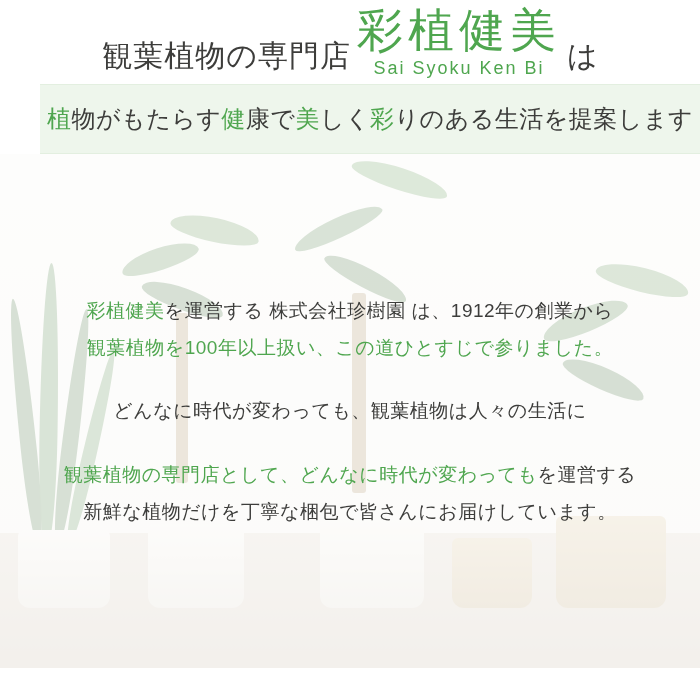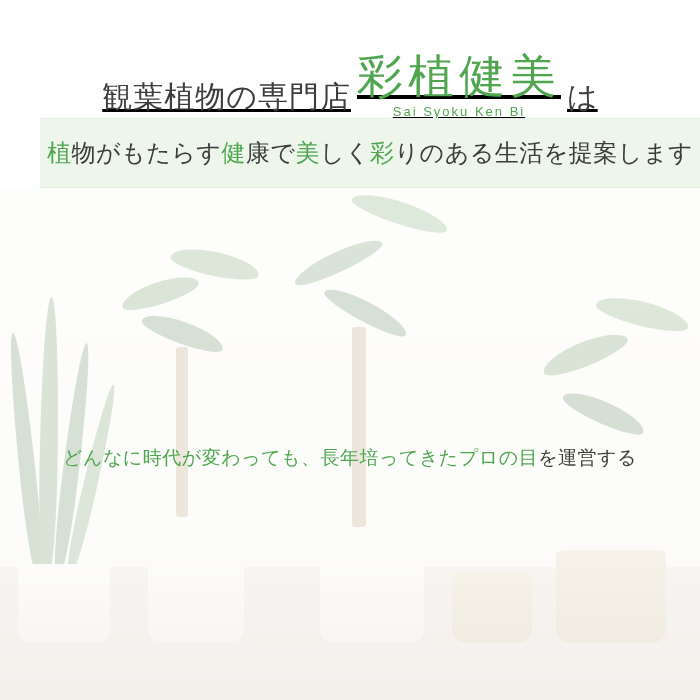--- a/index.html
+++ b/index.html
@@ -14,25 +14,25 @@
     position: relative;
     width: 700px;
     height: 700px;
     overflow: hidden;
     background: #ffffff;
   }
 
   
   .header {
     position: relative;
-    height: 118px;
+    height: 84px;
     background: #ffffff;
     display: flex;
-    justify-content: center;
-    text-decoration: underline;
+    align-items: center;
+    justify-content: center;
   }
   .headline {
     display: flex;
     align-items: flex-end;
     justify-content: center;
     white-space: nowrap;
   }
   .headline .lead {
     font-size: 30px;
     color: #3d3d3b;
@@ -46,21 +46,21 @@
     align-items: center;
     margin: 0 6px;
   }
   .brand-kanji {
     font-size: 46px;
     color: #4fa64f;
     letter-spacing: 5px;
     line-height: 1;
   }
   .brand-romaji {
-    font-size: 13px;
+    font-size: 18px;
     color: #4fa64f;
     letter-spacing: 2px;
     margin-top: 6px;
     line-height: 1;
   }
   .headline .tail {
     font-size: 30px;
     color: #3d3d3b;
     line-height: 1;
     padding-bottom: 6px;
@@ -219,20 +219,26 @@
         <div class="leaf" style="left:20px; top:120px; width:88px; height:22px; background:#3d6834; transform:rotate(24deg);"></div>
       </div>
       <div class="pot basket" style="left:556px; width:110px; height:92px;"></div>
       <div class="pot basket" style="left:452px; width:80px; height:70px;"></div>
     </div>
 
     <div class="overlay"></div>
 
     <div class="copy" id="copy-area">
         <div class="para">
+          <div class="line"><span class="g">彩植健美</span><span>を運営する 株式会社珍樹園 は、1912年の創業から</span></div>
+          <div class="line"><span class="g">観葉植物を100年以上扱い、この道ひとすじで参りました。</span></div>
         </div>
         <div class="para">
-          <div class="line"><span class="g">どんなに時代が変わっても、長年培ってきたプロの目</span><span>を運営する</span></div>
+          <div class="line"><span>どんなに時代が変わっても、観葉植物は人々の生活に</span></div>
         </div>
+        <div class="para">
+          <div class="line"><span class="g">観葉植物の専門店として、どんなに時代が変わっても</span><span>を運営する</span></div>
+          <div class="line"><span>新鮮な植物だけを丁寧な梱包で皆さんにお届けしています。</span></div>
+        </div>
       </div>
   </div>
 
 </div>
 
 </body></html>

